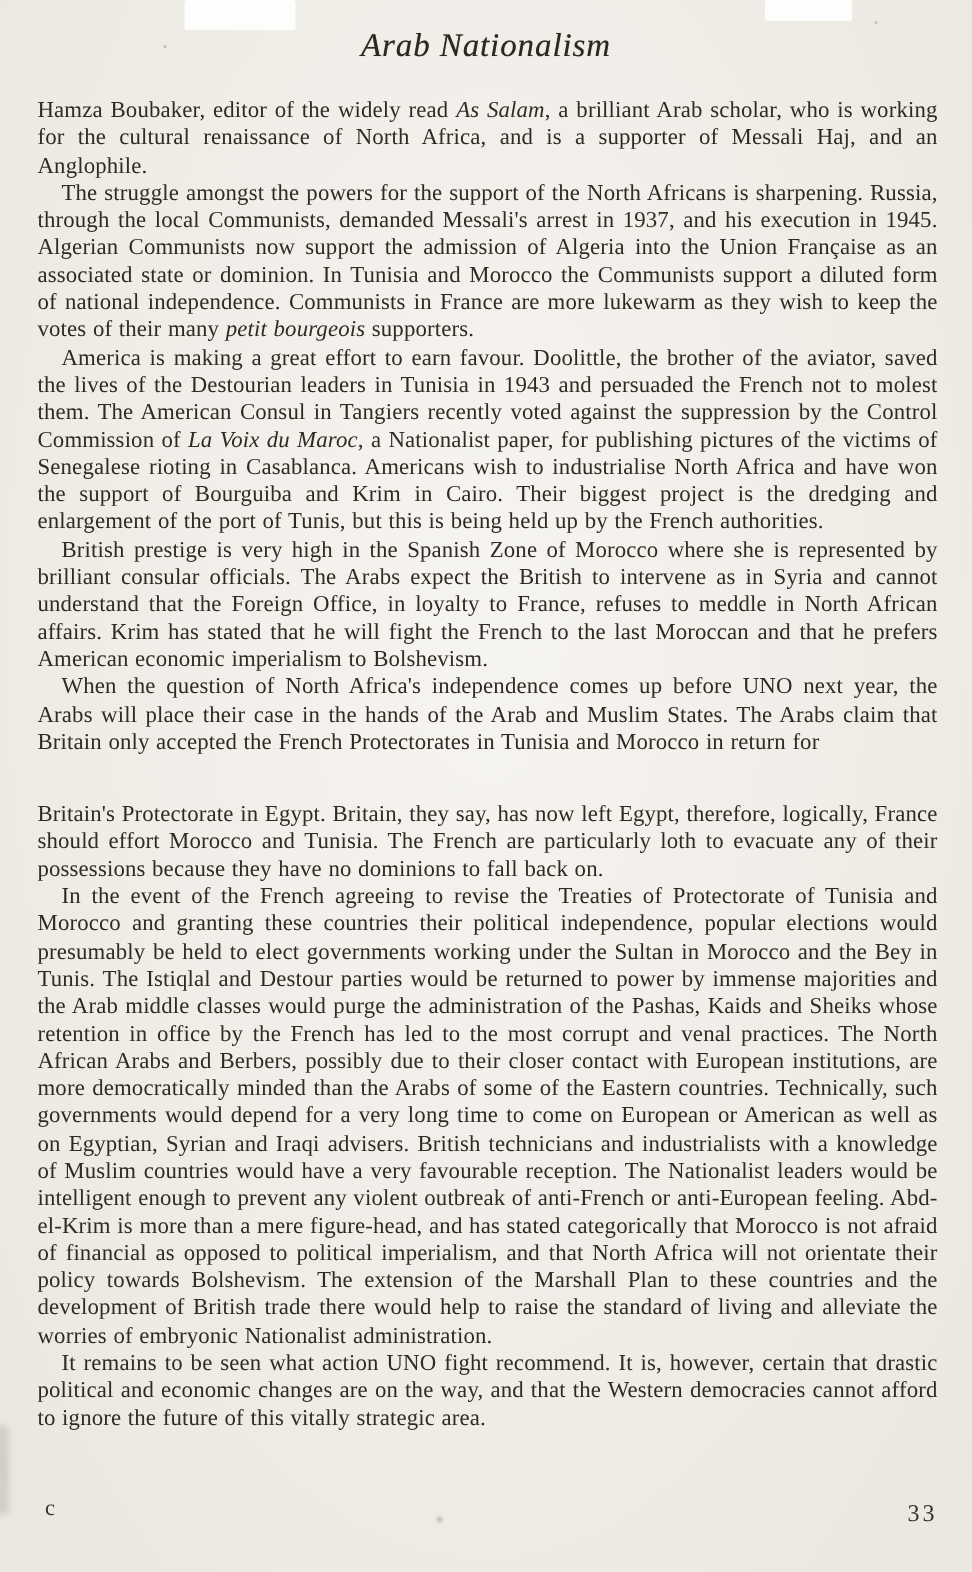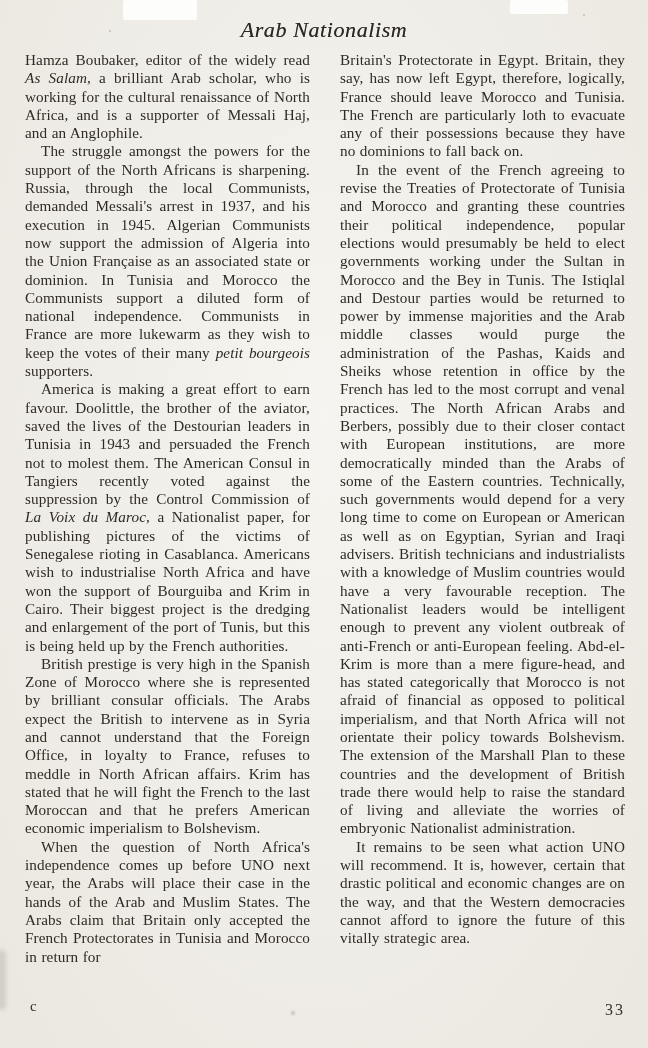--- a/index.html
+++ b/index.html
@@ -52,25 +52,26 @@
     text-align: center;
     font-size: 22px;
     font-style: italic;
     font-weight: normal;
     letter-spacing: 0.6px;
     color: #2b2820;
     text-shadow: 0 0 0.5px rgba(43,40,32,0.6);
   }
   .columns {
     position: absolute;
-    top: 51px;
+    top: 65px;
     left: 25px;
     width: 600px;
     display: flex;
     gap: 30px;
+    flex-direction: column;
   }
   .col {
     flex: 1 1 0;
     min-width: 0;
     text-align: justify;
     font-size: 15.2px;
     line-height: 18.3px;
     letter-spacing: 0.1px;
     word-spacing: 0.5px;
     color: #2e2b24;
@@ -111,21 +112,21 @@
 
   <div class="columns">
     <div class="col" id="col-left">
         <p class="para"><span>Hamza Boubaker, editor of the widely read </span><span class="it">As Salam</span><span>, a brilliant Arab scholar, who is working for the cultural renaissance of North Africa, and is a supporter of Messali Haj, and an Anglophile.</span></p>
         <p class="para indent"><span>The struggle amongst the powers for the support of the North Africans is sharpening. Russia, through the local Communists, demanded Messali's arrest in 1937, and his execution in 1945. Algerian Communists now support the admission of Algeria into the Union Française as an associated state or dominion. In Tunisia and Morocco the Communists support a diluted form of national independence. Communists in France are more lukewarm as they wish to keep the votes of their many </span><span class="it">petit bourgeois</span><span> supporters.</span></p>
         <p class="para indent"><span>America is making a great effort to earn favour. Doolittle, the brother of the aviator, saved the lives of the Destourian leaders in Tunisia in 1943 and persuaded the French not to molest them. The American Consul in Tangiers recently voted against the suppression by the Control Commission of </span><span class="it">La Voix du Maroc</span><span>, a Nationalist paper, for publishing pictures of the victims of Senegalese rioting in Casablanca. Americans wish to industrialise North Africa and have won the support of Bourguiba and Krim in Cairo. Their biggest project is the dredging and enlargement of the port of Tunis, but this is being held up by the French authorities.</span></p>
         <p class="para indent"><span>British prestige is very high in the Spanish Zone of Morocco where she is represented by brilliant consular officials. The Arabs expect the British to intervene as in Syria and cannot understand that the Foreign Office, in loyalty to France, refuses to meddle in North African affairs. Krim has stated that he will fight the French to the last Moroccan and that he prefers American economic imperialism to Bolshevism.</span></p>
         <p class="para indent"><span>When the question of North Africa's independence comes up before UNO next year, the Arabs will place their case in the hands of the Arab and Muslim States. The Arabs claim that Britain only accepted the French Protectorates in Tunisia and Morocco in return for</span></p>
       </div>
     <div class="col" id="col-right">
-        <p class="para"><span>Britain's Protectorate in Egypt. Britain, they say, has now left Egypt, therefore, logically, France should leave Morocco and Tunisia. The French are particularly loth to evacuate any of their possessions because they have no dominions to fall back on.</span></p>
+        <p class="para"><span>Britain's Protectorate in Egypt. Britain, they say, has now left Egypt, therefore, logically, France should effort Morocco and Tunisia. The French are particularly loth to evacuate any of their possessions because they have no dominions to fall back on.</span></p>
         <p class="para indent"><span>In the event of the French agreeing to revise the Treaties of Protectorate of Tunisia and Morocco and granting these countries their political independence, popular elections would presumably be held to elect governments working under the Sultan in Morocco and the Bey in Tunis. The Istiqlal and Destour parties would be returned to power by immense majorities and the Arab middle classes would purge the administration of the Pashas, Kaids and Sheiks whose retention in office by the French has led to the most corrupt and venal practices. The North African Arabs and Berbers, possibly due to their closer contact with European institutions, are more democratically minded than the Arabs of some of the Eastern countries. Technically, such governments would depend for a very long time to come on European or American as well as on Egyptian, Syrian and Iraqi advisers. British technicians and industrialists with a knowledge of Muslim countries would have a very favourable reception. The Nationalist leaders would be intelligent enough to prevent any violent outbreak of anti-French or anti-European feeling. Abd-el-Krim is more than a mere figure-head, and has stated categorically that Morocco is not afraid of financial as opposed to political imperialism, and that North Africa will not orientate their policy towards Bolshevism. The extension of the Marshall Plan to these countries and the development of British trade there would help to raise the standard of living and alleviate the worries of embryonic Nationalist administration.</span></p>
-        <p class="para indent"><span>It remains to be seen what action UNO will recommend. It is, however, certain that drastic political and economic changes are on the way, and that the Western democracies cannot afford to ignore the future of this vitally strategic area.</span></p>
+        <p class="para indent"><span>It remains to be seen what action UNO fight recommend. It is, however, certain that drastic political and economic changes are on the way, and that the Western democracies cannot afford to ignore the future of this vitally strategic area.</span></p>
       </div>
   </div>
 
   <div class="sig">c</div>
   <div class="pagenum">33</div>
 </div>
 
 </body></html>

